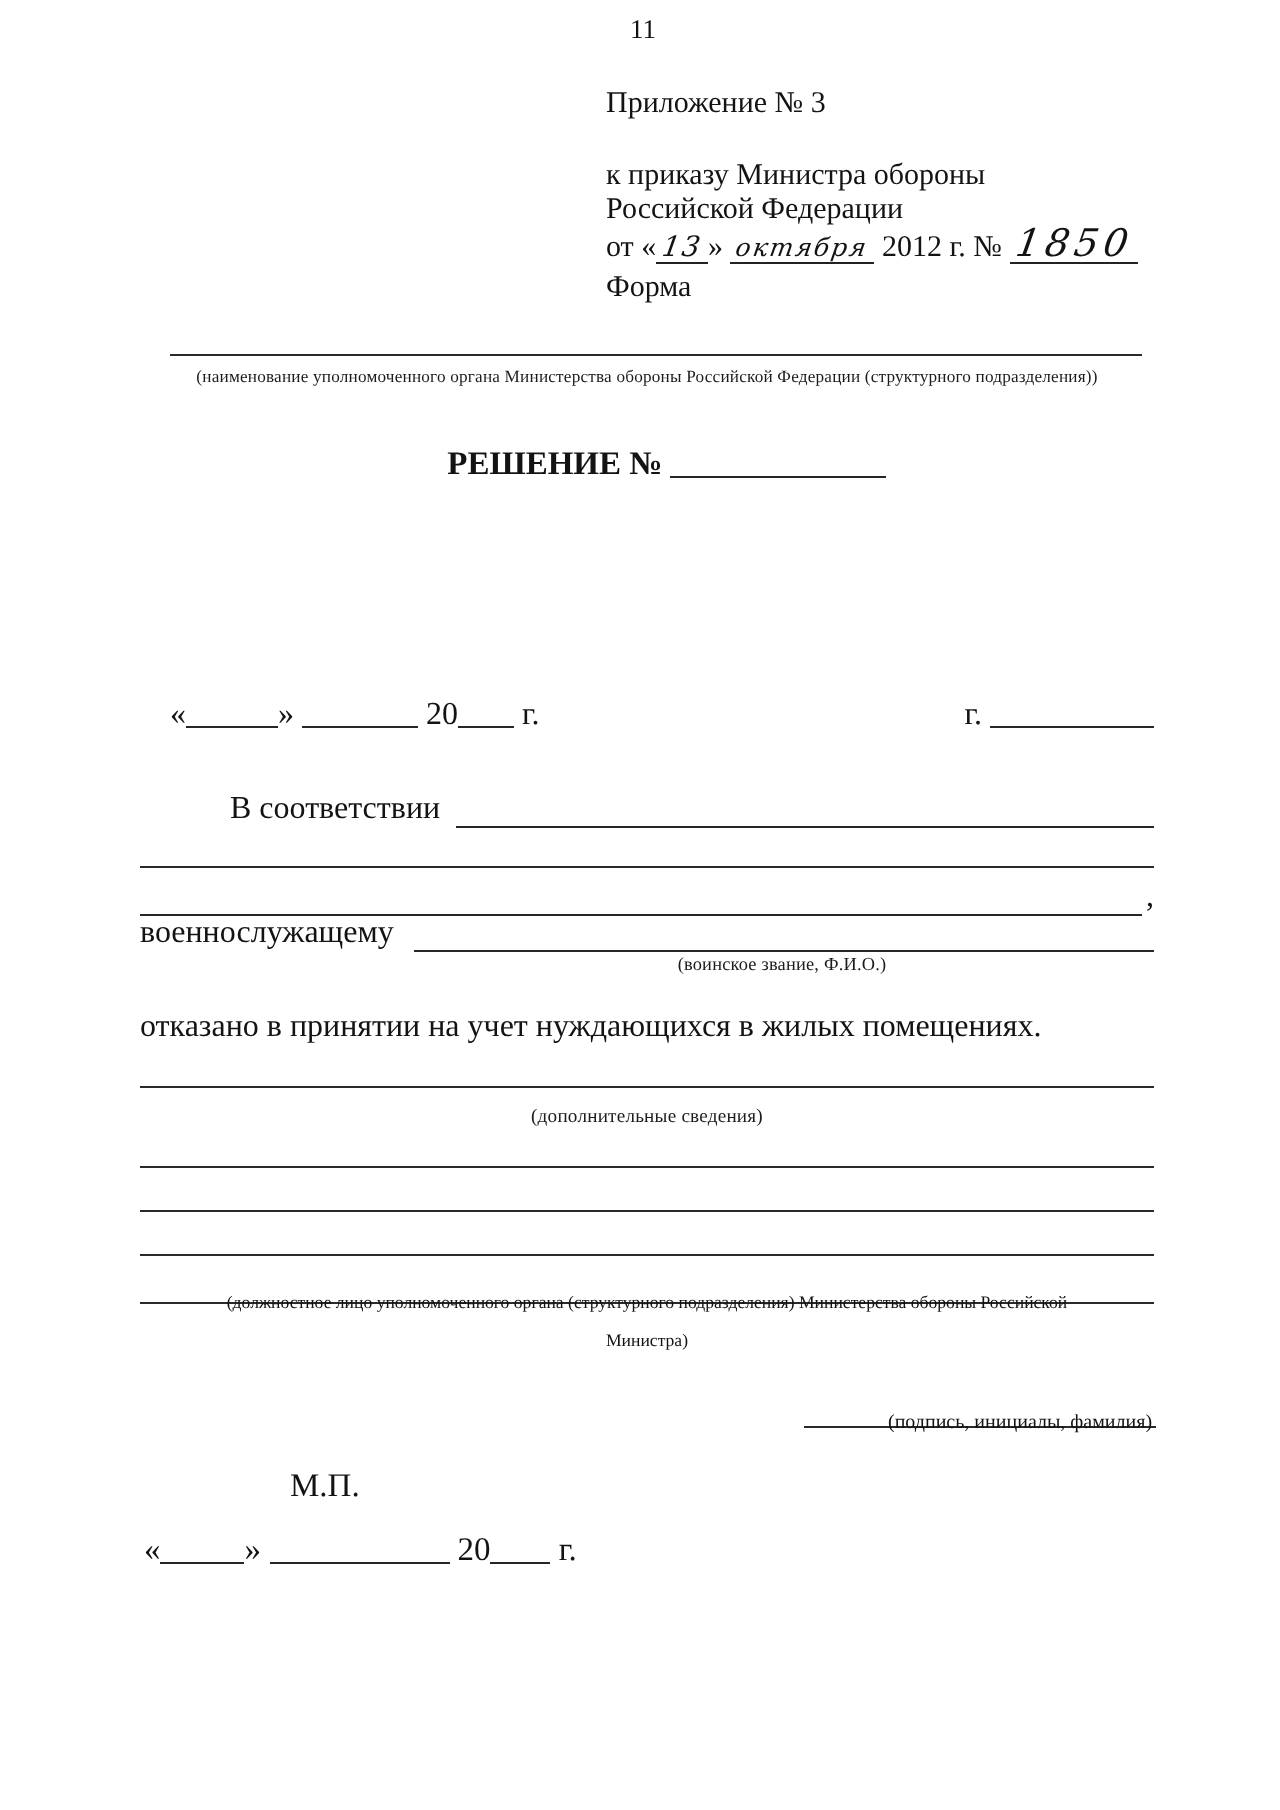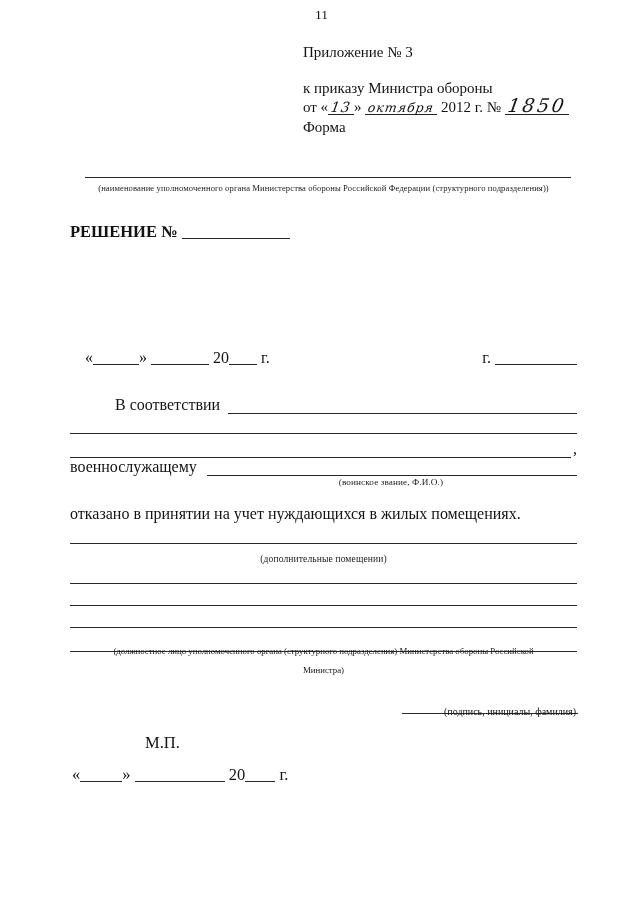--- a/index.html
+++ b/index.html
@@ -50,21 +50,22 @@
   .hand-num   { font-size:19px; letter-spacing:2.5px; }
 
   .caption {
     font-size:8.8px;
     letter-spacing:0.1px;
     color:#1c1c1c;
     text-align:center;
   }
 
   .decision-head {
-    left:70px; top:222px; width:507px;
+    left:80px; top:222px; width:507px;
+    text-align:center;
     font-weight:bold; font-size:16.5px;
   }
   .decision-title {
     left:70px; top:247px; width:507px;
     text-align:center;
     font-weight:bold; font-size:15.5px; line-height:19px;
   }
 
   .body-text { font-size:16px; }
 
@@ -88,20 +89,21 @@
 </head>
 <body>
 
 <div class="page">
 
   <div class="abs pageno" style="left:315px; top:7px;">11</div>
 
   <div class="abs hdr">
     <div class="appendix">Приложение № 3</div>
     <div>к приказу Министра обороны</div>
+    <div>Российской Федерации</div>
     <div class="dateline"><span>от</span>
       <span>«</span><span class="hw-field"><span class="hand hand-day">13</span></span><span>»</span>
       <span class="hw-field"><span class="hand hand-month">октября</span></span>
       <span>2012 г. №</span>
       <span class="hw-field"><span class="hand hand-num">1850</span></span>
     </div>
     <div class="form">Форма</div>
   </div>
 
   <div class="abs rule" style="left:85px; top:177px; width:486px;"></div>
@@ -137,21 +139,21 @@
 
   <div class="abs body-text flexline" style="left:70px; top:458px; width:507px;">
     <span style="white-space:nowrap;">военнослужащему</span>
     <span class="fill" style="margin-left:10px;"></span>
   </div>
   <div class="abs caption" style="left:205px; top:477px; width:372px; font-size:9.2px;">(воинское звание, Ф.И.О.)</div>
 
   <div class="abs body-text" style="left:70px; top:505px; width:507px;">отказано в принятии на учет нуждающихся в жилых помещениях.</div>
 
   <div class="abs rule" style="left:70px; top:543px; width:507px;"></div>
-  <div class="abs caption" style="left:70px; top:553px; width:507px; font-size:9.6px;">(дополнительные помещении)</div>
+  <div class="abs caption" style="left:70px; top:553px; width:507px; font-size:9.6px;">(дополнительные сведения)</div>
   <div class="abs rule" style="left:70px; top:583px; width:507px;"></div>
   <div class="abs rule" style="left:70px; top:605px; width:507px;"></div>
   <div class="abs rule" style="left:70px; top:627px; width:507px;"></div>
 
   <div class="abs official-block">
     <div class="official-line"></div>
     <div class="official-cap1">(должностное лицо уполномоченного органа (структурного подразделения) Министерства обороны Российской</div>
     <div class="official-cap2">Министра)</div>
   </div>
 

